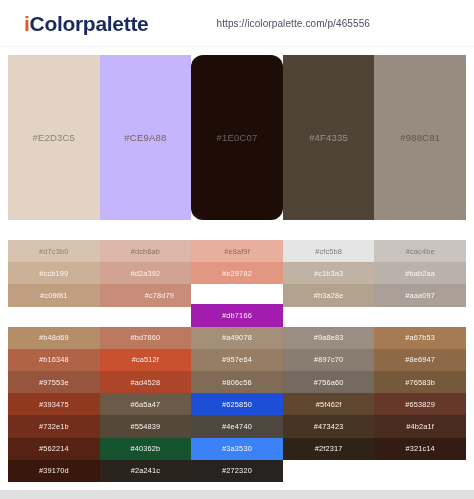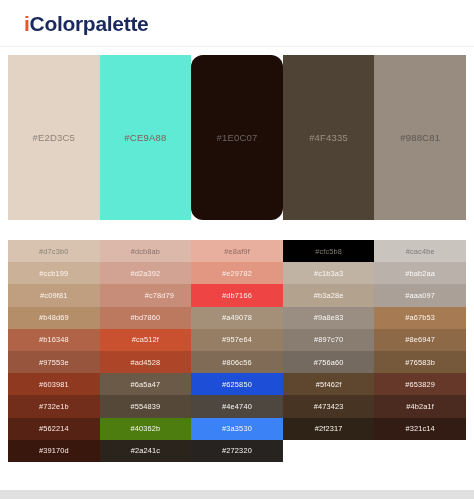--- a/index.html
+++ b/index.html
@@ -112,28 +112,29 @@
 </style>
 </head>
 <body>
 
 <div id="page">
 
   <div class="header">
     <div class="brand">
       <span class="brand-i">i</span><span class="brand-rest">Colorpalette</span>
     </div>
+    <div class="url">https://icolorpalette.com/p/465556</div>
   </div>
 
   <div class="main-strip-wrap">
     <div class="main-strip" id="main-strip">
         <div class="main-swatch" style="background: rgb(226, 211, 197);">
           <span class="code" style="color: rgb(141, 130, 121);">#E2D3C5</span>
         </div>
-        <div class="main-swatch" style="background: #5eead4;">
+        <div class="main-swatch" style="background: #c4b5fd;">
           <span class="code" style="color: rgb(126, 95, 83);">#CE9A88</span>
         </div>
         <div class="main-swatch" style="background: rgb(30, 12, 7); border-radius: 12px;">
           <span class="code" style="color: rgb(107, 99, 96);">#1E0C07</span>
         </div>
         <div class="main-swatch" style="background: rgb(79, 67, 53); text-align: right;">
           <span class="code" style="color: rgb(154, 144, 134);">#4F4335</span>
         </div>
         <div class="main-swatch" style="background: rgb(152, 140, 129);">
           <span class="code" style="color: rgb(94, 86, 79);">#988C81</span>
@@ -145,21 +146,21 @@
     <div class="grid" id="shades-grid">
         <div class="cell" style="background: rgb(215, 195, 176);">
           <span class="code" style="color: rgb(139, 127, 114);">#d7c3b0</span>
         </div>
         <div class="cell" style="background: rgb(220, 184, 171);">
           <span class="code" style="color: rgb(138, 113, 105);">#dcb8ab</span>
         </div>
         <div class="cell" style="background: rgb(232, 175, 159);">
           <span class="code" style="color: rgb(143, 106, 95);">#e8af9f</span>
         </div>
-        <div class="cell" style="background: #000000;">
+        <div class="cell" style="background: #e5e5e5;">
           <span class="code" style="color: rgb(130, 123, 114);">#cfc5b8</span>
         </div>
         <div class="cell" style="background: rgb(202, 196, 190);">
           <span class="code" style="color: rgb(127, 123, 119);">#cac4be</span>
         </div>
         <div class="cell" style="background: rgb(204, 177, 153);">
           <span class="code" style="color: rgb(253, 246, 239);">#ccb199</span>
         </div>
         <div class="cell" style="background: rgb(210, 163, 146);">
           <span class="code" style="color: rgb(253, 241, 236);">#d2a392</span>
@@ -172,21 +173,21 @@
         </div>
         <div class="cell" style="background: rgb(186, 178, 170);">
           <span class="code" style="color: rgb(250, 248, 246);">#bab2aa</span>
         </div>
         <div class="cell" style="background: rgb(192, 159, 129);">
           <span class="code" style="color: rgb(253, 246, 239);">#c09f81</span>
         </div>
         <div class="cell" style="background: rgb(199, 141, 121); padding-left: 28px;">
           <span class="code" style="color: rgb(253, 241, 236);">#c78d79</span>
         </div>
-        <div class="cell" style="background: #ef4444;">
+        <div class="cell" style="background: #a21caf; margin-top: 20px;">
           <span class="code" style="color: rgb(253, 236, 232);">#db7166</span>
         </div>
         <div class="cell" style="background: rgb(179, 162, 142);">
           <span class="code" style="color: rgb(251, 247, 242);">#b3a28e</span>
         </div>
         <div class="cell" style="background: rgb(170, 160, 151);">
           <span class="code" style="color: rgb(250, 248, 246);">#aaa097</span>
         </div>
         <div class="cell" style="background: rgb(180, 141, 105);">
           <span class="code" style="color: rgb(253, 246, 239);">#b48d69</span>
@@ -227,21 +228,21 @@
         <div class="cell" style="background: rgb(128, 108, 86);">
           <span class="code" style="color: rgb(251, 247, 242);">#806c56</span>
         </div>
         <div class="cell" style="background: rgb(117, 106, 96);">
           <span class="code" style="color: rgb(250, 248, 246);">#756a60</span>
         </div>
         <div class="cell" style="background: rgb(118, 88, 59);">
           <span class="code" style="color: rgb(253, 246, 239);">#76583b</span>
         </div>
         <div class="cell" style="background: rgb(144, 57, 33);">
-          <span class="code" style="color: rgb(253, 236, 232);">#603981</span>
+          <span class="code" style="color: rgb(253, 236, 232);">#393475</span>
         </div>
         <div class="cell" style="background: rgb(106, 90, 71);">
           <span class="code" style="color: rgb(251, 247, 242);">#6a5a47</span>
         </div>
         <div class="cell" style="background: #1d4ed8;">
           <span class="code" style="color: rgb(250, 248, 246);">#625850</span>
         </div>
         <div class="cell" style="background: rgb(95, 70, 47);">
           <span class="code" style="color: rgb(253, 246, 239);">#5f462f</span>
         </div>
@@ -259,21 +260,21 @@
         </div>
         <div class="cell" style="background: rgb(71, 52, 35);">
           <span class="code" style="color: rgb(253, 246, 239);">#473423</span>
         </div>
         <div class="cell" style="background: rgb(75, 42, 31);">
           <span class="code" style="color: rgb(253, 241, 236);">#4b2a1f</span>
         </div>
         <div class="cell" style="background: rgb(86, 34, 20);">
           <span class="code" style="color: rgb(253, 236, 232);">#562214</span>
         </div>
-        <div class="cell" style="background: #4d7c0f;">
+        <div class="cell" style="background: #14532d;">
           <span class="code" style="color: rgb(251, 247, 242);">#40362b</span>
         </div>
         <div class="cell" style="background: #3b82f6;">
           <span class="code" style="color: rgb(250, 248, 246);">#3a3530</span>
         </div>
         <div class="cell" style="background: rgb(47, 35, 23);">
           <span class="code" style="color: rgb(253, 246, 239);">#2f2317</span>
         </div>
         <div class="cell" style="background: rgb(50, 28, 20);">
           <span class="code" style="color: rgb(253, 241, 236);">#321c14</span>

